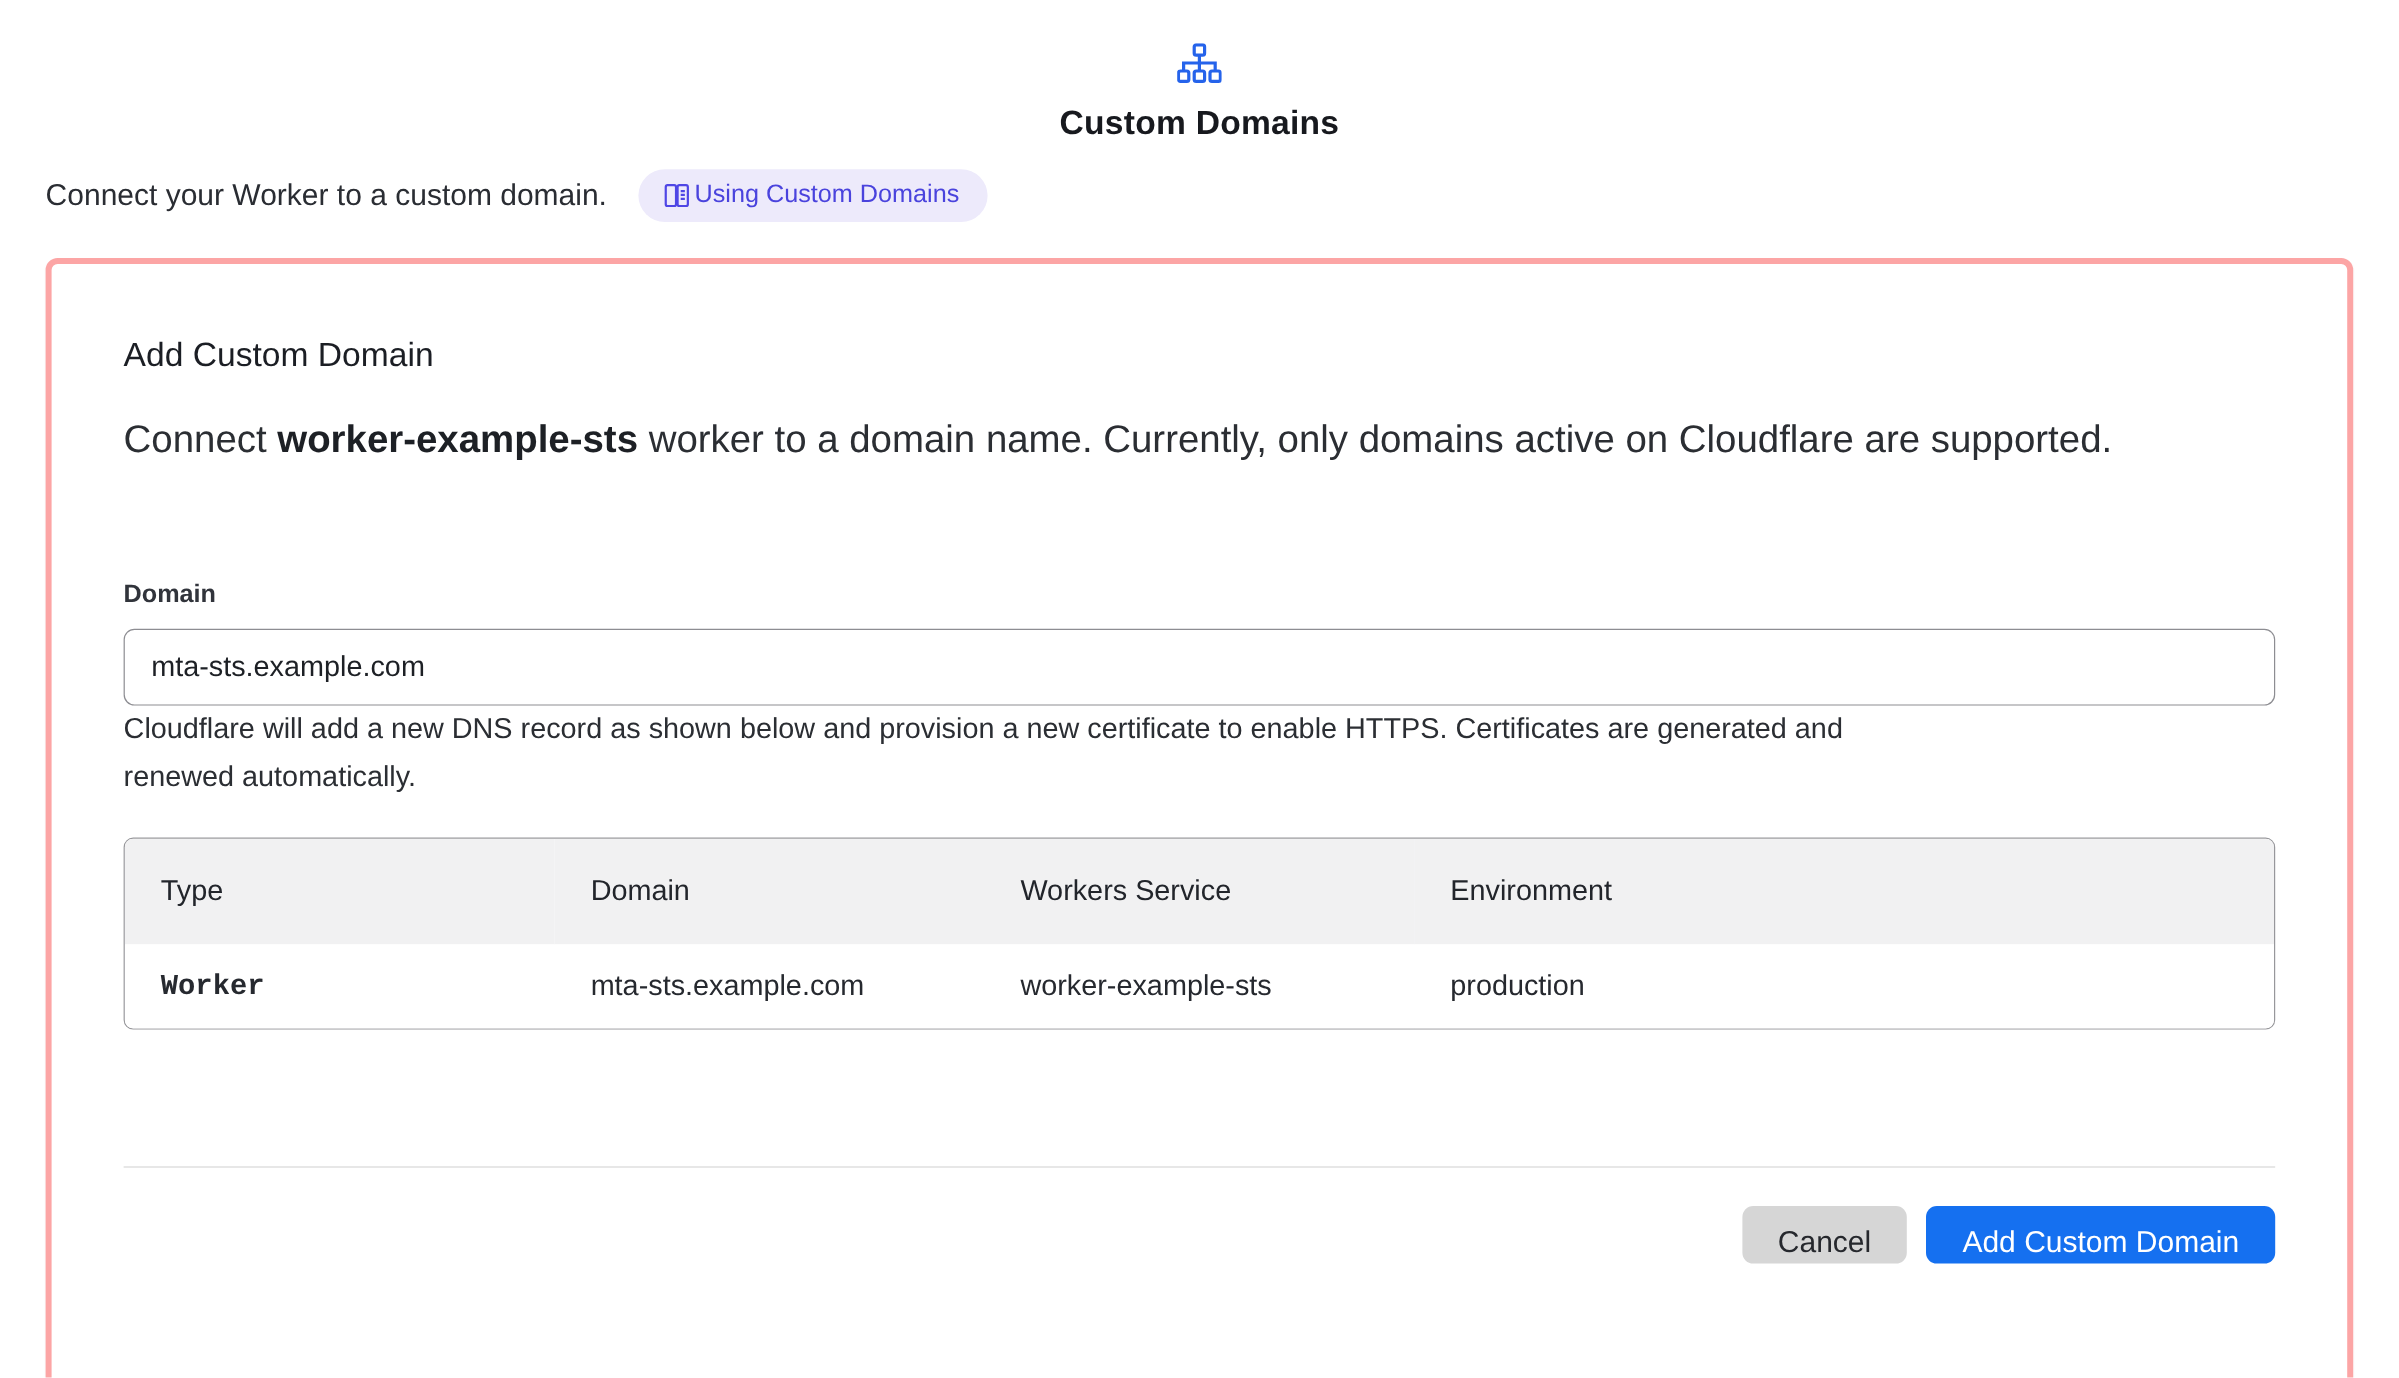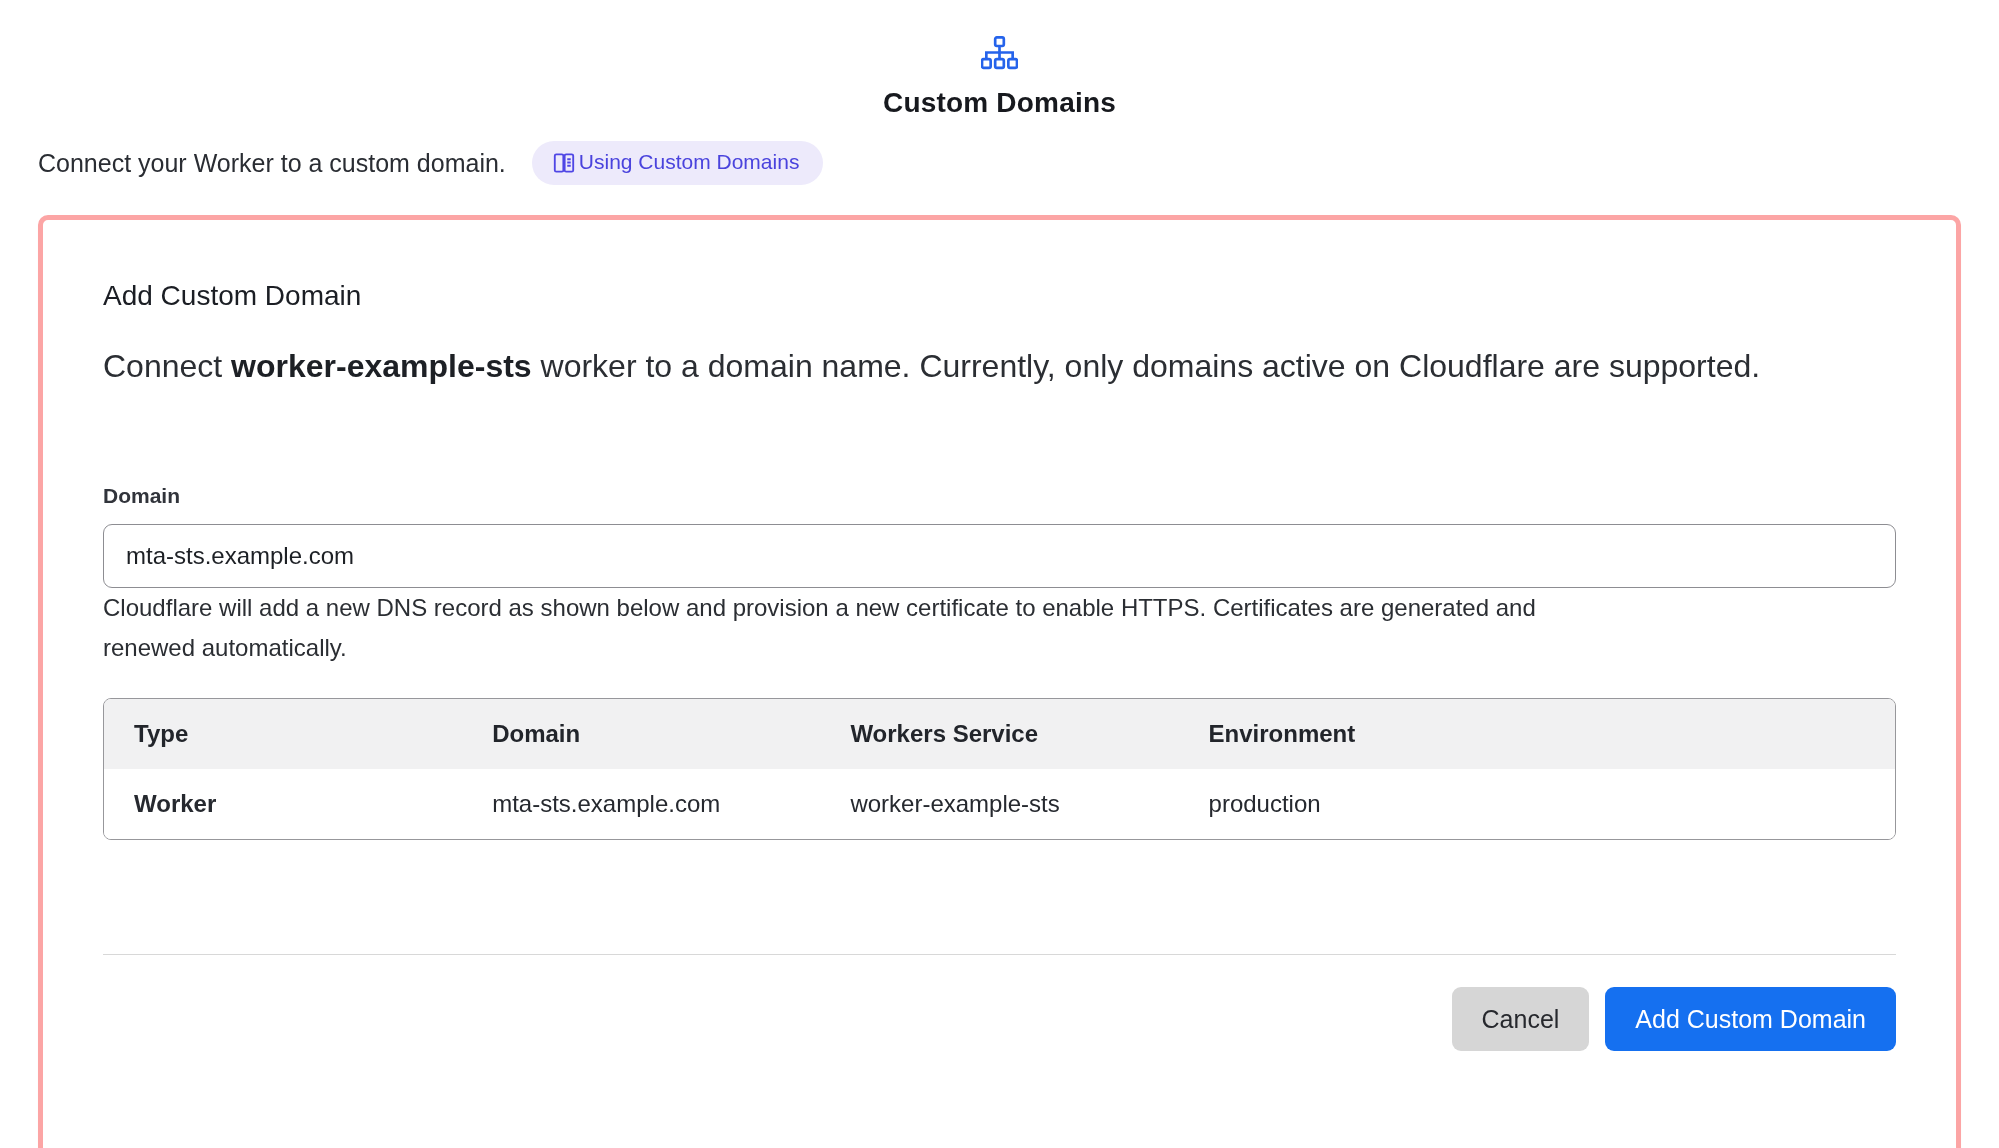--- a/index.html
+++ b/index.html
@@ -115,48 +115,48 @@
   table.dns-table {
     width: 100%;
     border-collapse: collapse;
     font-size: 24px;
     table-layout: fixed;
   }
   .dns-table col.c1, .dns-table col.c2, .dns-table col.c3 { width: 20%; }
   .dns-table col.c4 { width: 40%; }
   .dns-table thead th {
     background: #f1f1f2;
-    height: 70px;
+    height: 88px;
     text-align: left;
     padding: 0 30px;
-    font-weight: 700;
+    font-weight: 400;
     color: #22252b;
   }
   .dns-table tbody td {
     background: #fff;
     height: 70px;
     padding: 0 30px;
     color: #26292f;
   }
-  .cell-bold { font-weight: 700; color: #1d2025; }
+  .cell-bold { font-weight: 700; color: #1d2025; font-family: Liberation Mono, monospace; }
 
   
   .divider {
     border: none;
     border-top: 1px solid #d8d8d8;
     margin: 114px 0 0;
   }
   .actions {
     display: flex;
     justify-content: flex-end;
     gap: 16px;
     margin-top: 32px;
   }
   .btn {
-    height: 64px;
+    height: 48px;
     border: none;
     border-radius: 9px;
     font-size: 25px;
     font-family: inherit;
     cursor: pointer;
     line-height: 60px;
     padding: 0 30px;
   }
   .btn-cancel { background: #d6d6d6; color: #26282d; }
   .btn-primary { background: #1570f0; color: #ffffff; }

